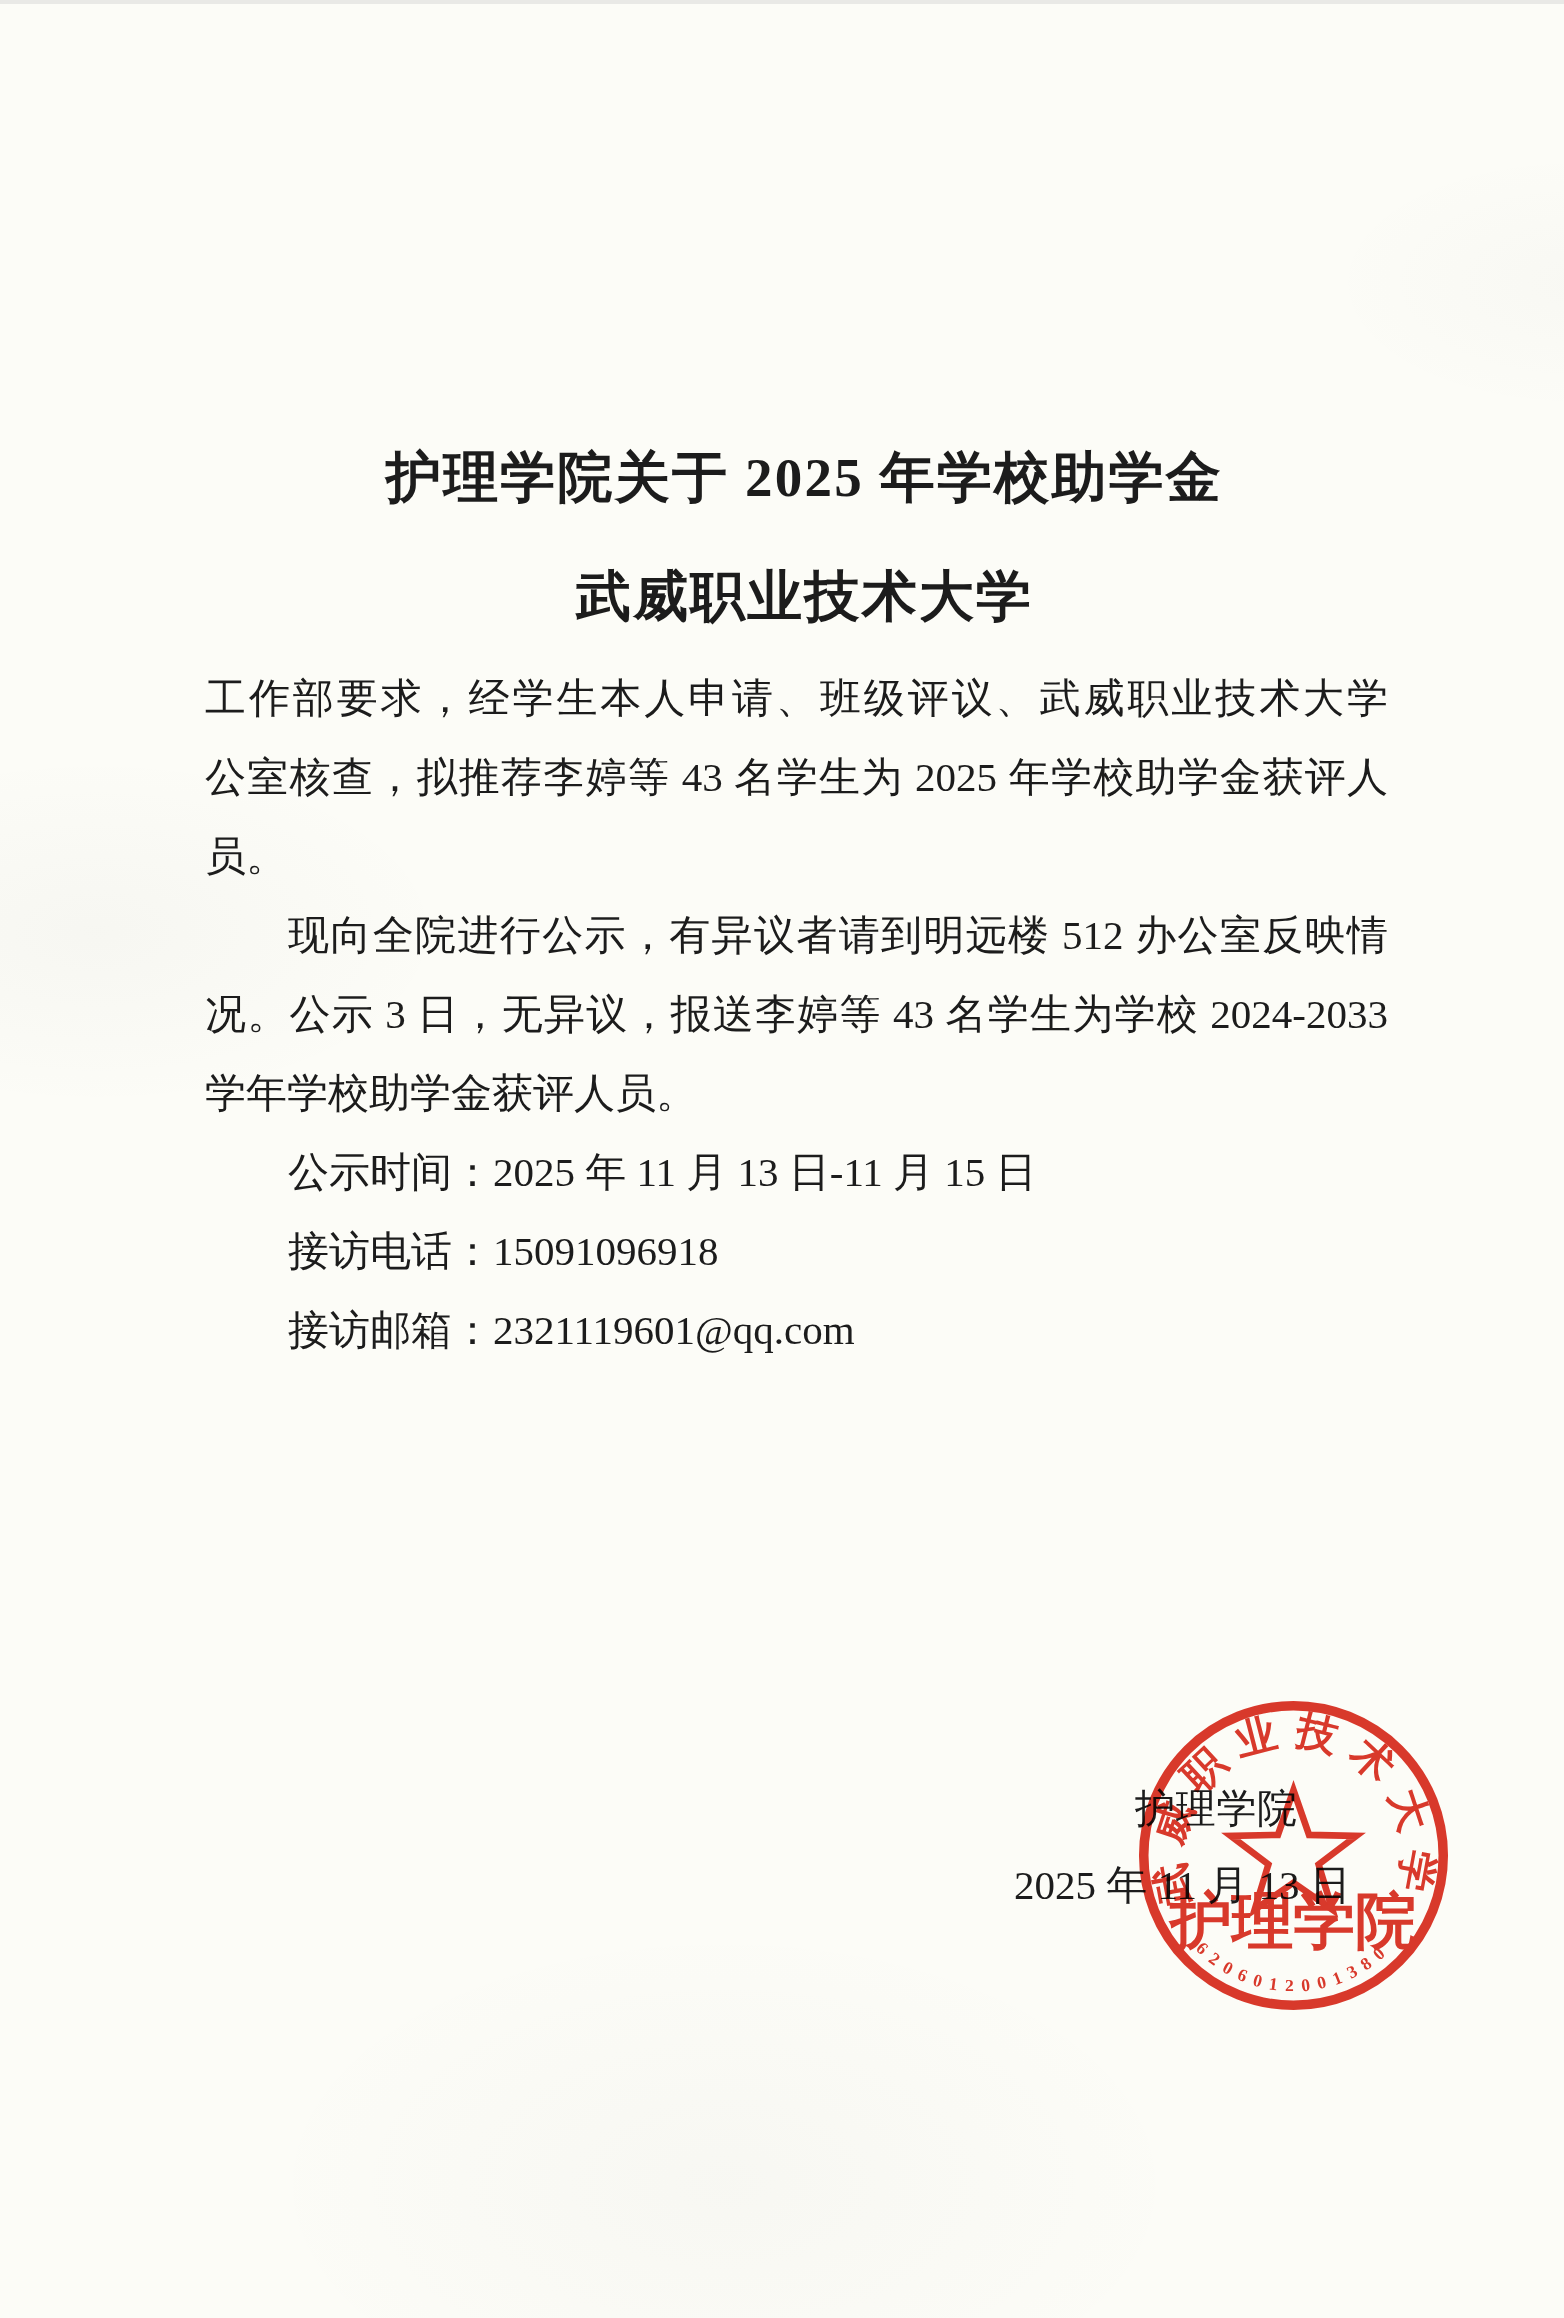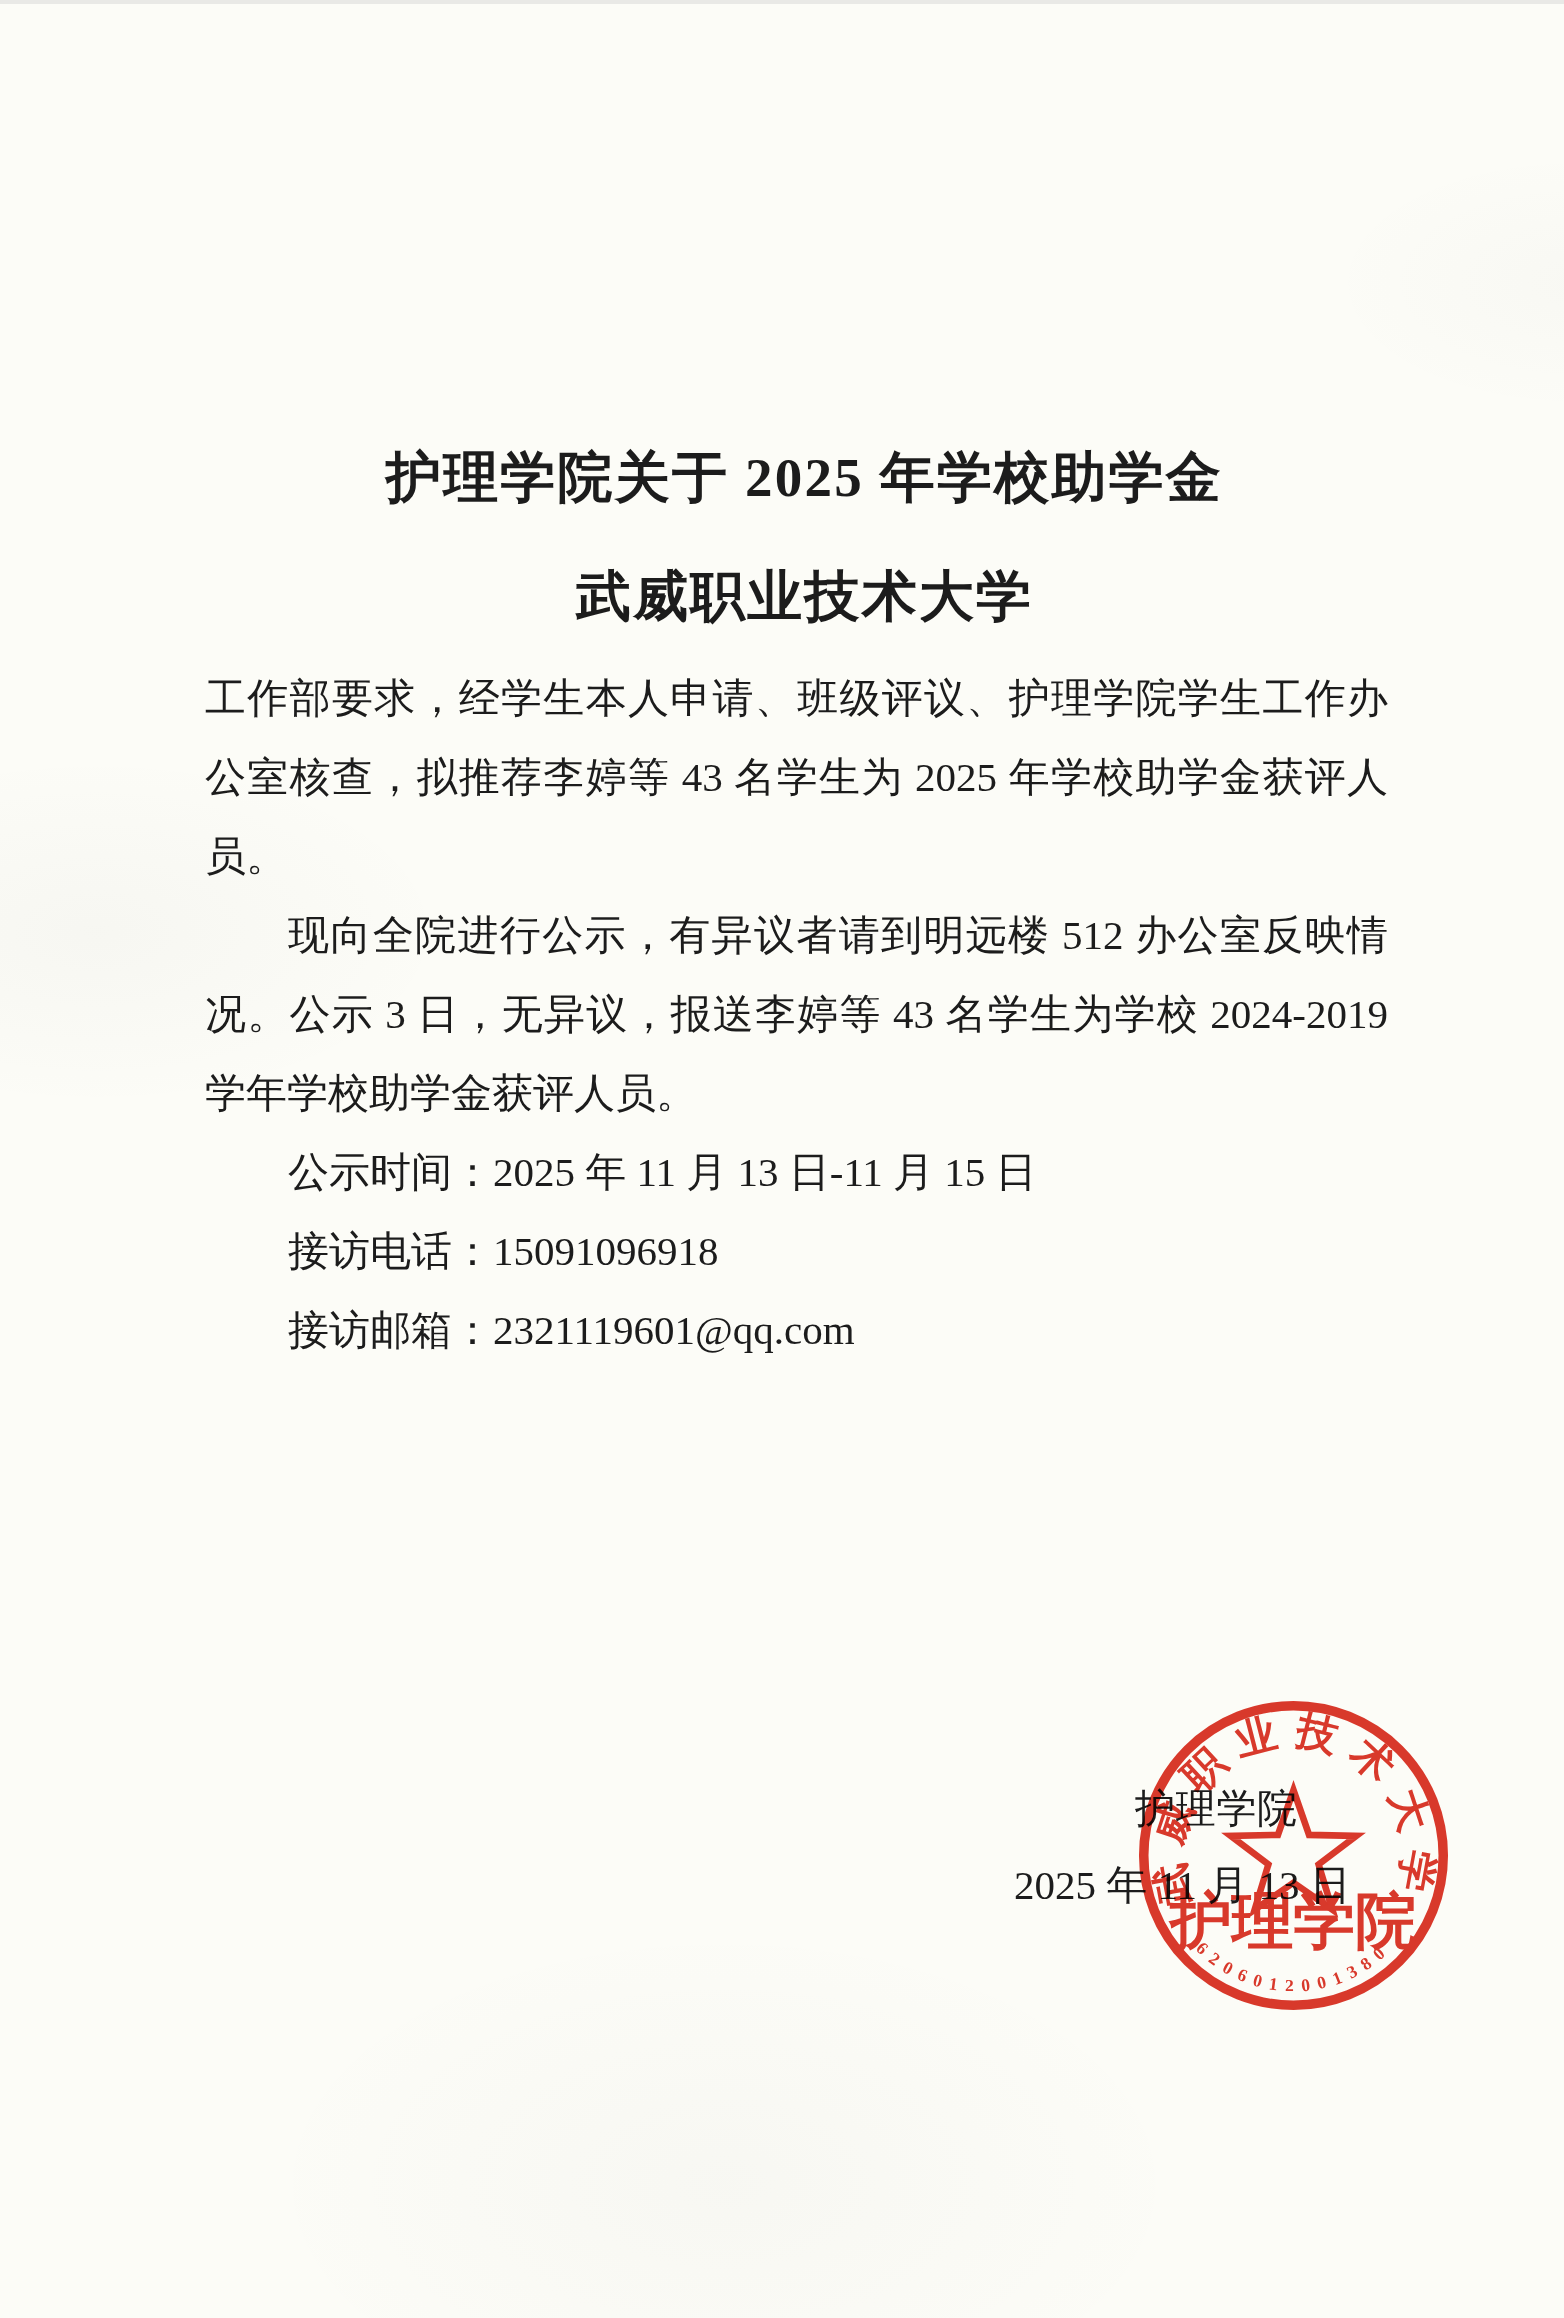--- a/index.html
+++ b/index.html
@@ -63,25 +63,25 @@
 
 <div class="page">
 
   <div class="title-block">
     <div>护理学院关于 2025 年学校助学金</div>
     <div>武威职业技术大学</div>
   </div>
 
   <div class="body-block">
 
-      <div class="line justify">工作部要求，经学生本人申请、班级评议、护理学院学生工作办</div>
+      <div class="line justify">工作部要求，经学生本人申请、班级评议、武威职业技术大学</div>
       <div class="line justify">公室核查，拟推荐李婷等 43 名学生为 2025 年学校助学金获评人</div>
       <div class="line">员。</div>
       <div class="line justify indent">现向全院进行公示，有异议者请到明远楼 512 办公室反映情</div>
-      <div class="line justify">况。公示 3 日，无异议，报送李婷等 43 名学生为学校 2024-2019</div>
+      <div class="line justify">况。公示 3 日，无异议，报送李婷等 43 名学生为学校 2024-2033</div>
       <div class="line">学年学校助学金获评人员。</div>
       <div class="line indent">公示时间：2025 年 11 月 13 日-11 月 15 日</div>
       <div class="line indent">接访电话：15091096918</div>
       <div class="line indent">接访邮箱：2321119601@qq.com</div>
     </div>
 
   <div class="sig-org">护理学院</div>
   <div class="sig-date">2025 年 11 月 13 日</div>
 
   <div class="seal">

